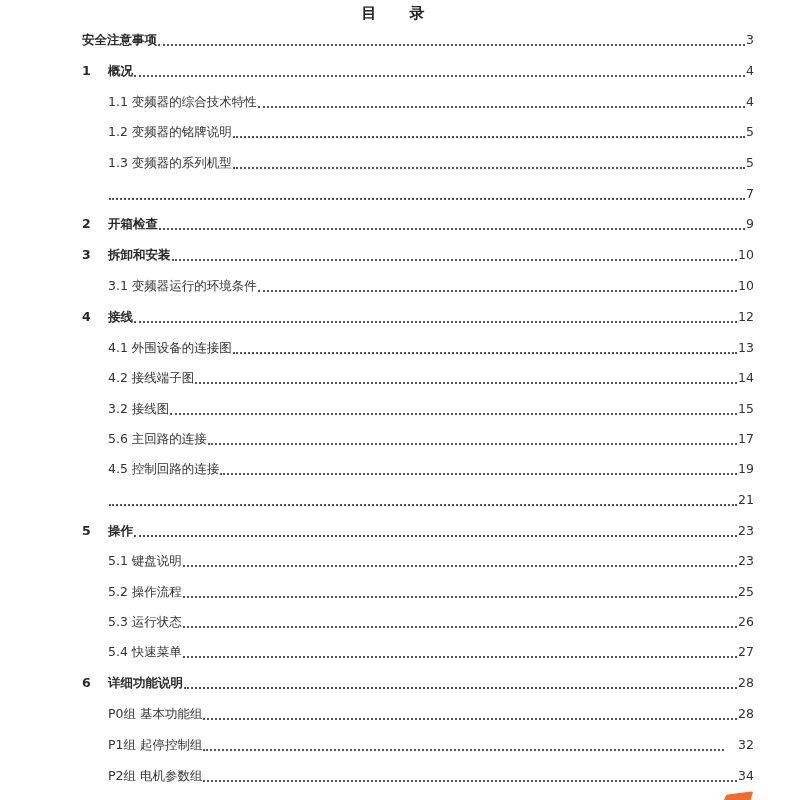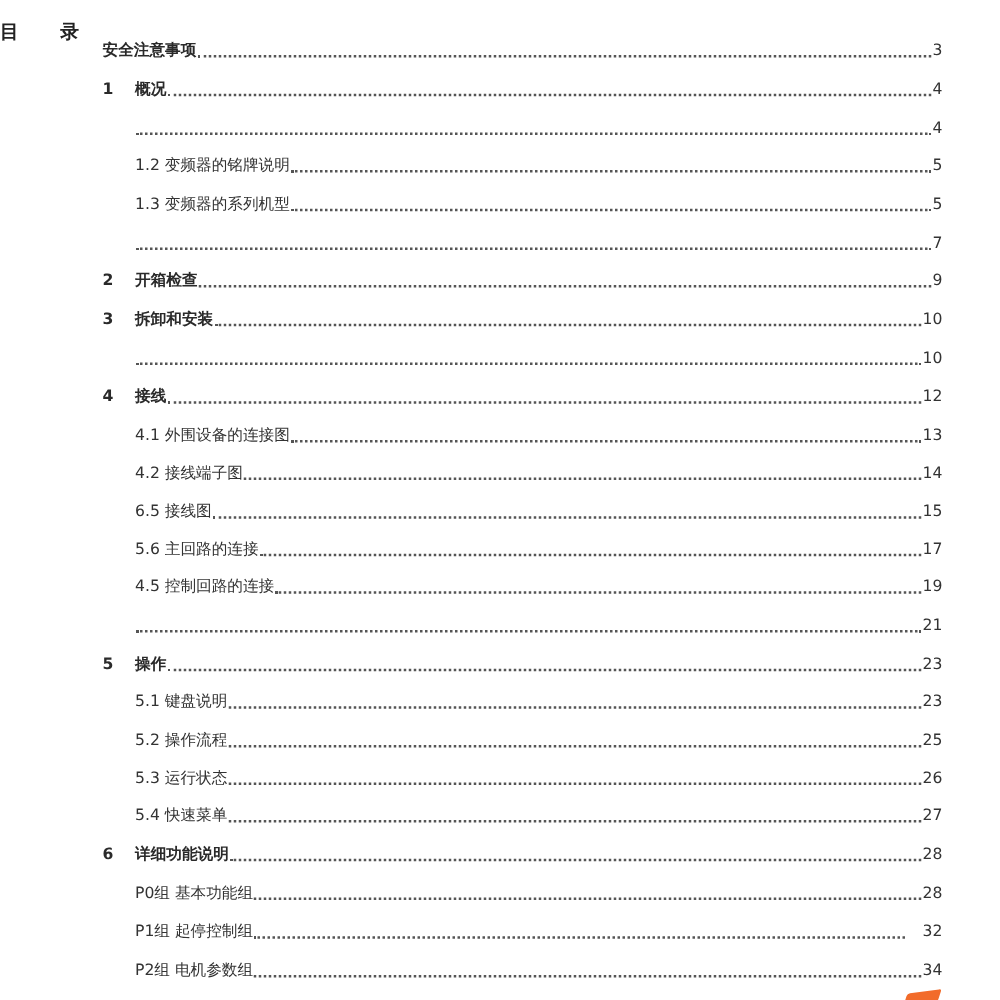--- a/index.html
+++ b/index.html
@@ -10,24 +10,24 @@
   body {
     width: 800px;
     height: 800px;
     position: relative;
     overflow: hidden;
     font-family: "DejaVu Sans", "Liberation Sans", sans-serif;
     color: #2a2a2a;
   }
   .toc-title {
     position: absolute;
-    top: 16px;
+    top: 4px;
     left: 0;
     width: 800px;
-    text-align: left;
+    text-align: center;
     font-size: 15px;
     font-weight: bold;
     letter-spacing: 14px;
     color: #222;
   }
   .toc-list {
     position: absolute;
     top: 30px;
     left: 82px;
     width: 672px;
@@ -87,20 +87,21 @@
     <span class="toc-leader"></span>
     <span class="toc-page">3</span>
   </div>
   <div class="toc-row level-0" style="top:31px">
     <span class="toc-num">1</span>
     <span class="toc-text">概况</span>
     <span class="toc-leader"></span>
     <span class="toc-page">4</span>
   </div>
   <div class="toc-row level-1" style="top:62px">
+    <span class="toc-text">1.1 变频器的综合技术特性</span>
     <span class="toc-leader"></span>
     <span class="toc-page">4</span>
   </div>
   <div class="toc-row level-1" style="top:92px">
     <span class="toc-text">1.2 变频器的铭牌说明</span>
     <span class="toc-leader"></span>
     <span class="toc-page">5</span>
   </div>
   <div class="toc-row level-1" style="top:123px">
     <span class="toc-text">1.3 变频器的系列机型</span>
@@ -117,41 +118,42 @@
     <span class="toc-leader"></span>
     <span class="toc-page">9</span>
   </div>
   <div class="toc-row level-0" style="top:215px">
     <span class="toc-num">3</span>
     <span class="toc-text">拆卸和安装</span>
     <span class="toc-leader"></span>
     <span class="toc-page">10</span>
   </div>
   <div class="toc-row level-1" style="top:246px">
+    <span class="toc-text">3.1 变频器运行的环境条件</span>
     <span class="toc-leader"></span>
     <span class="toc-page">10</span>
   </div>
   <div class="toc-row level-0" style="top:277px">
     <span class="toc-num">4</span>
     <span class="toc-text">接线</span>
     <span class="toc-leader"></span>
     <span class="toc-page">12</span>
   </div>
   <div class="toc-row level-1" style="top:308px">
     <span class="toc-text">4.1 外围设备的连接图</span>
     <span class="toc-leader"></span>
     <span class="toc-page">13</span>
   </div>
   <div class="toc-row level-1" style="top:338px">
     <span class="toc-text">4.2 接线端子图</span>
     <span class="toc-leader"></span>
     <span class="toc-page">14</span>
   </div>
   <div class="toc-row level-1" style="top:369px">
-    <span class="toc-text">6.5 接线图</span>
+    <span class="toc-text">3.2 接线图</span>
     <span class="toc-leader"></span>
     <span class="toc-page">15</span>
   </div>
   <div class="toc-row level-1" style="top:399px">
     <span class="toc-text">5.6 主回路的连接</span>
     <span class="toc-leader"></span>
     <span class="toc-page">17</span>
   </div>
   <div class="toc-row level-1" style="top:429px">
     <span class="toc-text">4.5 控制回路的连接</span>

